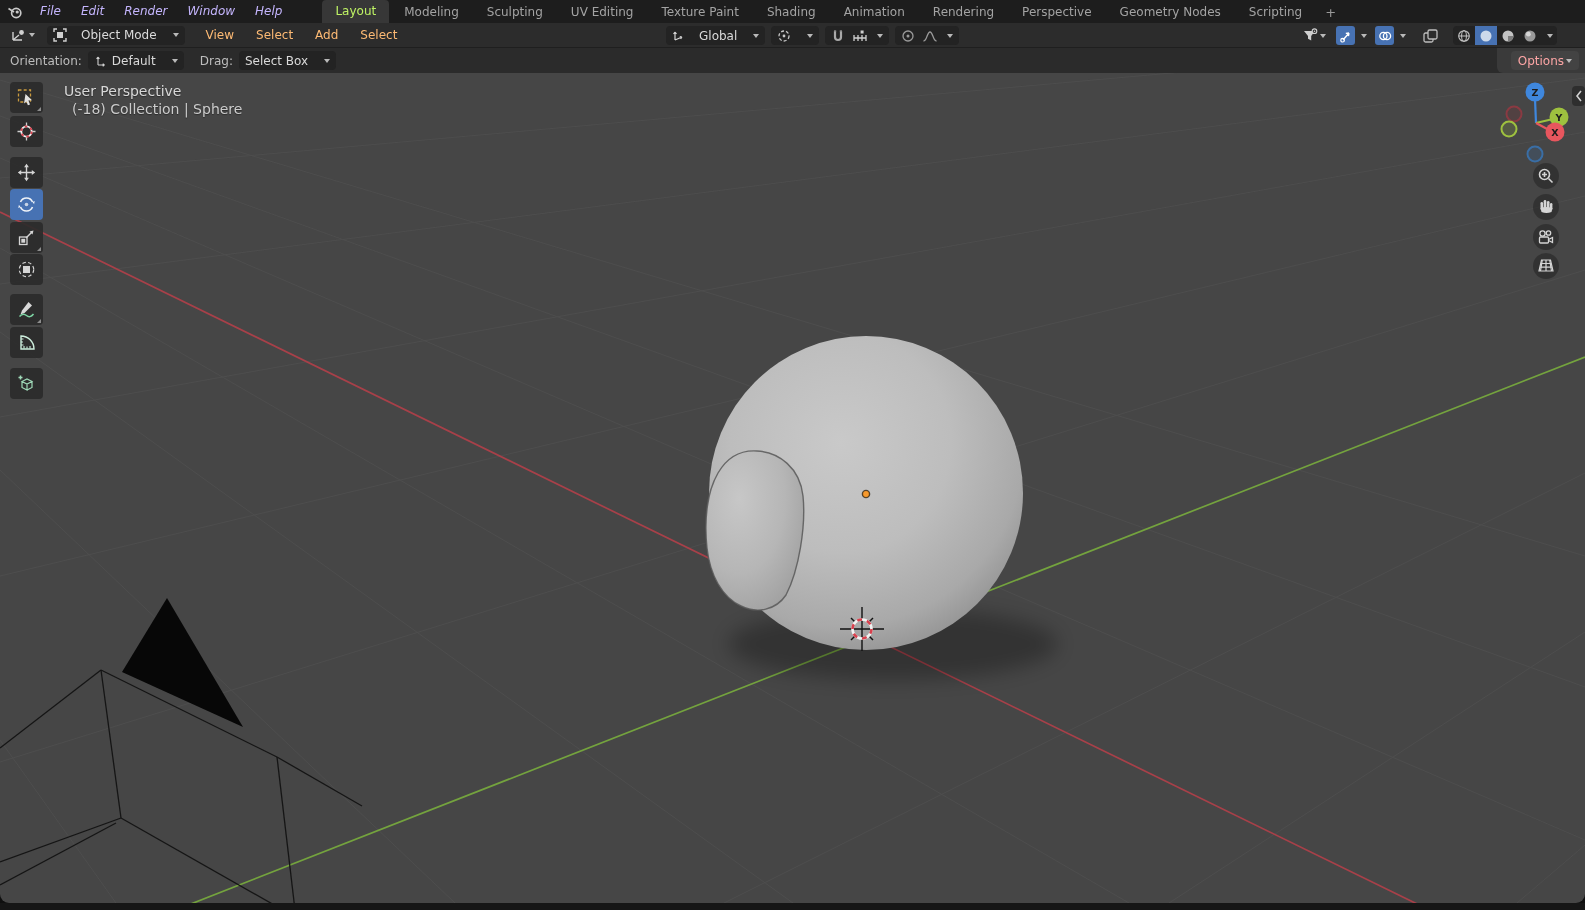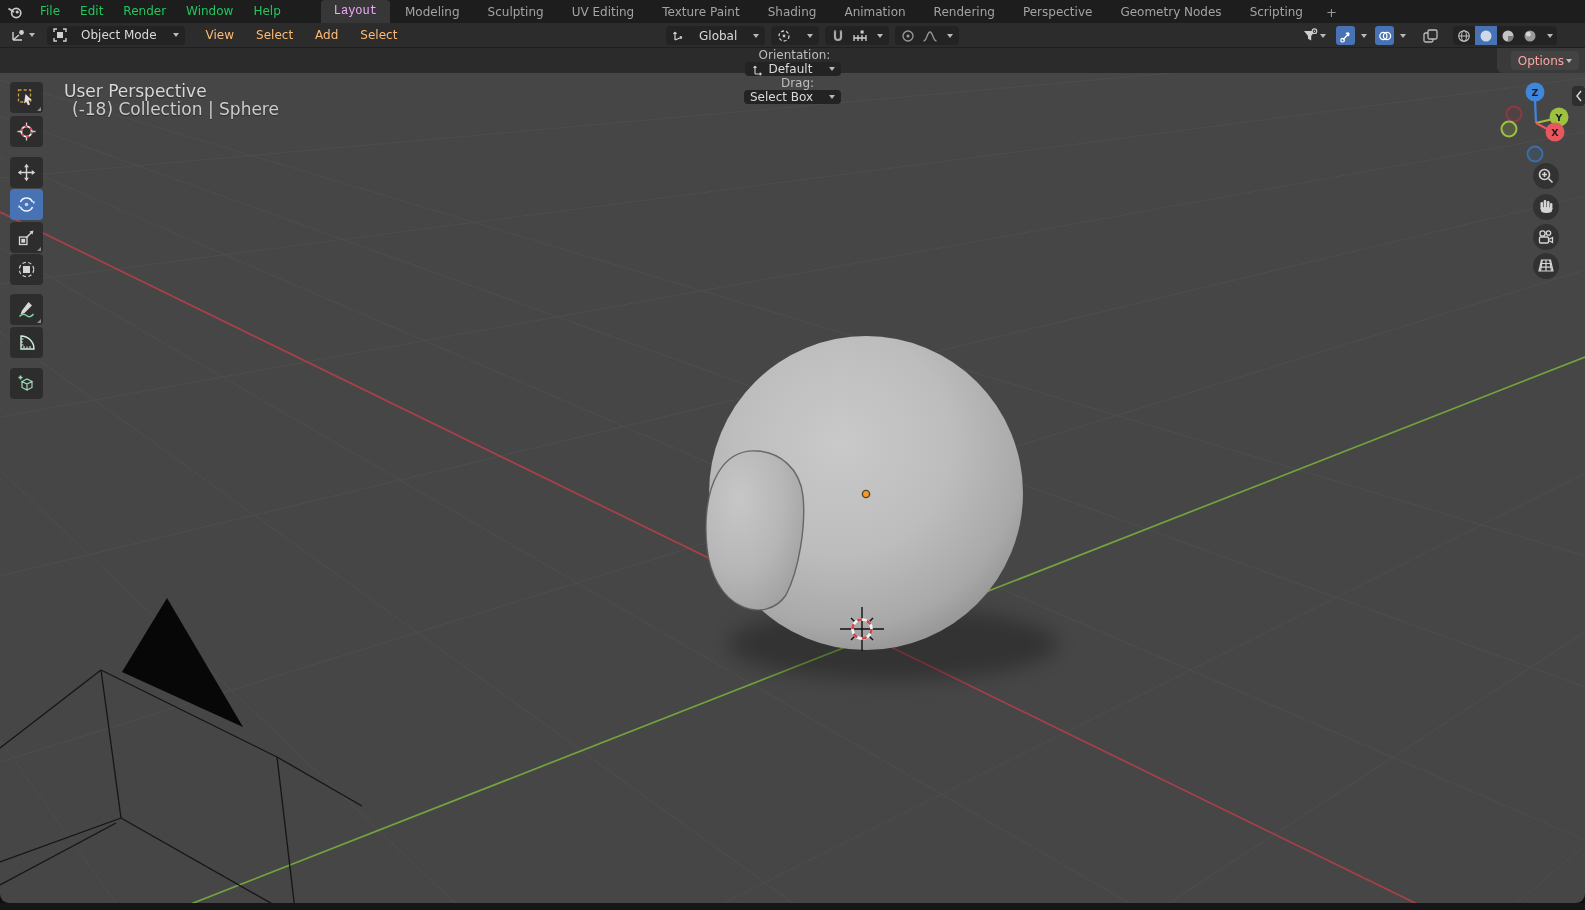--- a/index.html
+++ b/index.html
@@ -9,54 +9,54 @@
   }
   *{box-sizing:border-box; margin:0; padding:0;}
   html,body{background:#0b0b0b;}
   body{font-family:"DejaVu Sans","Liberation Sans",sans-serif; -webkit-font-smoothing:antialiased;}
   #app{position:relative; width:1585px; height:910px; background:#0f0f0f; overflow:hidden; font-size:12px; color:var(--text-main);}
 
   
   .topbar{position:absolute; left:0; top:0; width:1585px; height:23px; background:var(--topbar-bg);
     display:flex; align-items:center; z-index:30;}
   .logo{width:30px; display:flex; justify-content:center; align-items:center;}
-  .menu-item{padding:0 10px; height:23px; line-height:23px; color:#22c55e; cursor:default;}
+  .menu-item{padding:0 10px; height:23px; line-height:23px; color:#c4b5fd; cursor:default;font-style:italic;}
   .tabs{display:flex; align-items:flex-end; height:23px; margin-left:30px;}
   .tab{padding:0 13px; height:21px; line-height:21px; color:#a3a3a3; border-radius:4px 4px 0 0; margin-right:2px;}
-  .tab.active{background:#373737; color:#f0abfc; height:23px; line-height:23px;font-family:Liberation Mono, monospace;}
+  .tab.active{background:#373737; color:#bef264; height:23px; line-height:23px;}
   .tab-add{color:#9a9a9a; padding:0 8px; font-size:13px;}
 
   
   .vheader{position:absolute; left:0; top:23px; width:1585px; height:25px; background:var(--header-bg);
     display:flex; align-items:center; z-index:30; border-bottom:1px solid #1f1f1f;}
   .pill{display:flex; align-items:center; gap:14px; background:#232323; border-radius:4px; height:19px; padding:0 6px; color:#dadada;}
   .chev{width:0; height:0; border-left:3.5px solid transparent; border-right:3.5px solid transparent; border-top:4px solid #b9b9b9; margin-left:2px;}
   .hmenu{padding:0 9px; color:#fdba74;}
   .hgroup{display:flex; align-items:center; gap:4px;}
   .center-controls{position:absolute; left:666px; top:3px; display:flex; align-items:center; gap:6px;}
   .right-controls{position:absolute; right:28px; top:3px; display:flex; align-items:center; gap:8px;}
   .iconbtn{display:flex; align-items:center; justify-content:center; height:19px; padding:0 2px; border-radius:3px;}
   .iconbtn.blue{background:var(--accent); width:19px;}
   .seg-group{display:flex; align-items:center; background:#232323; border-radius:4px; height:19px; overflow:hidden;}
   .seg{display:flex; align-items:center; justify-content:center; width:22px; height:19px;}
   .seg.active{background:var(--accent);}
 
   
   .toolsrow{position:absolute; left:0; top:48px; width:1585px; height:25px; background:var(--tools-bg);
-    display:flex; align-items:center; z-index:30;flex-direction:column;}
+    display:flex; align-items:center; z-index:30;}
   .toolsrow .label{color:#bdbdbd; margin:0 6px 0 10px;}
   .corner-patch{position:absolute; right:0; top:0; width:88px; height:25px; background:#3a3a3a; border-radius:0 0 0 6px;}
   .options-btn{position:absolute; right:6px; top:3px; height:19px; background:#434343; border-radius:4px;
     display:flex; align-items:center; padding:0 7px; color:#fca5a5;}
 
   
   .viewport{position:absolute; left:0; top:73px; width:1585px; height:830px; background:var(--viewport-bg);
     border-radius:0 0 9px 9px; overflow:hidden; z-index:10;}
   .viewport svg.world{position:absolute; left:0; top:-73px;}
-  .vp-text{position:absolute; left:64px; top:9px; color:#d8d8d8; font-size:17px; line-height:18px; text-shadow:0 1px 1px rgba(0,0,0,.4);}
+  .vp-text{position:absolute; left:64px; top:9px; color:#d8d8d8; font-size:14px; line-height:18px; text-shadow:0 1px 1px rgba(0,0,0,.4);}
   .vp-text .sub{color:#cccccc;margin-left:8px;}
 
   
   .ltoolbar{position:absolute; left:10px; top:9px; width:33px; z-index:20;}
   .tool{position:absolute; left:0; width:33px; height:31px; background:rgba(43,43,43,.92); border-radius:4px;
     display:flex; align-items:center; justify-content:center;}
   .tool.active{background:var(--accent);}
   .tool .corner{position:absolute; right:2px; bottom:2px; width:0; height:0;
     border-left:4px solid transparent; border-bottom:4px solid #8d8d8d;}
 

